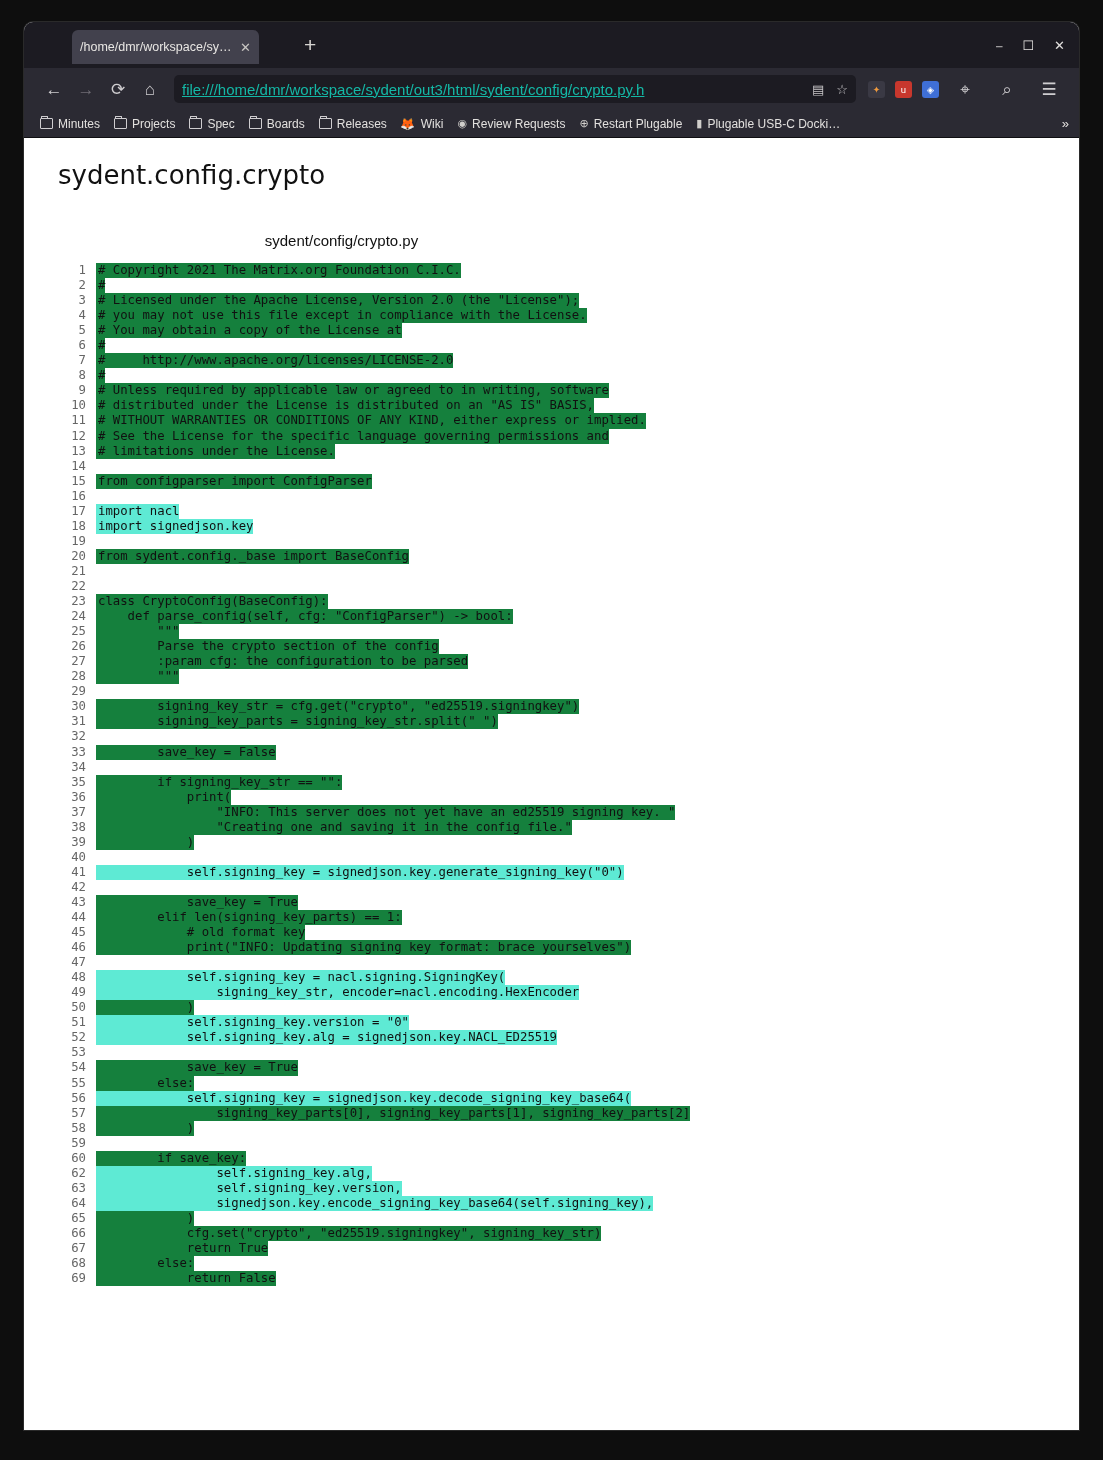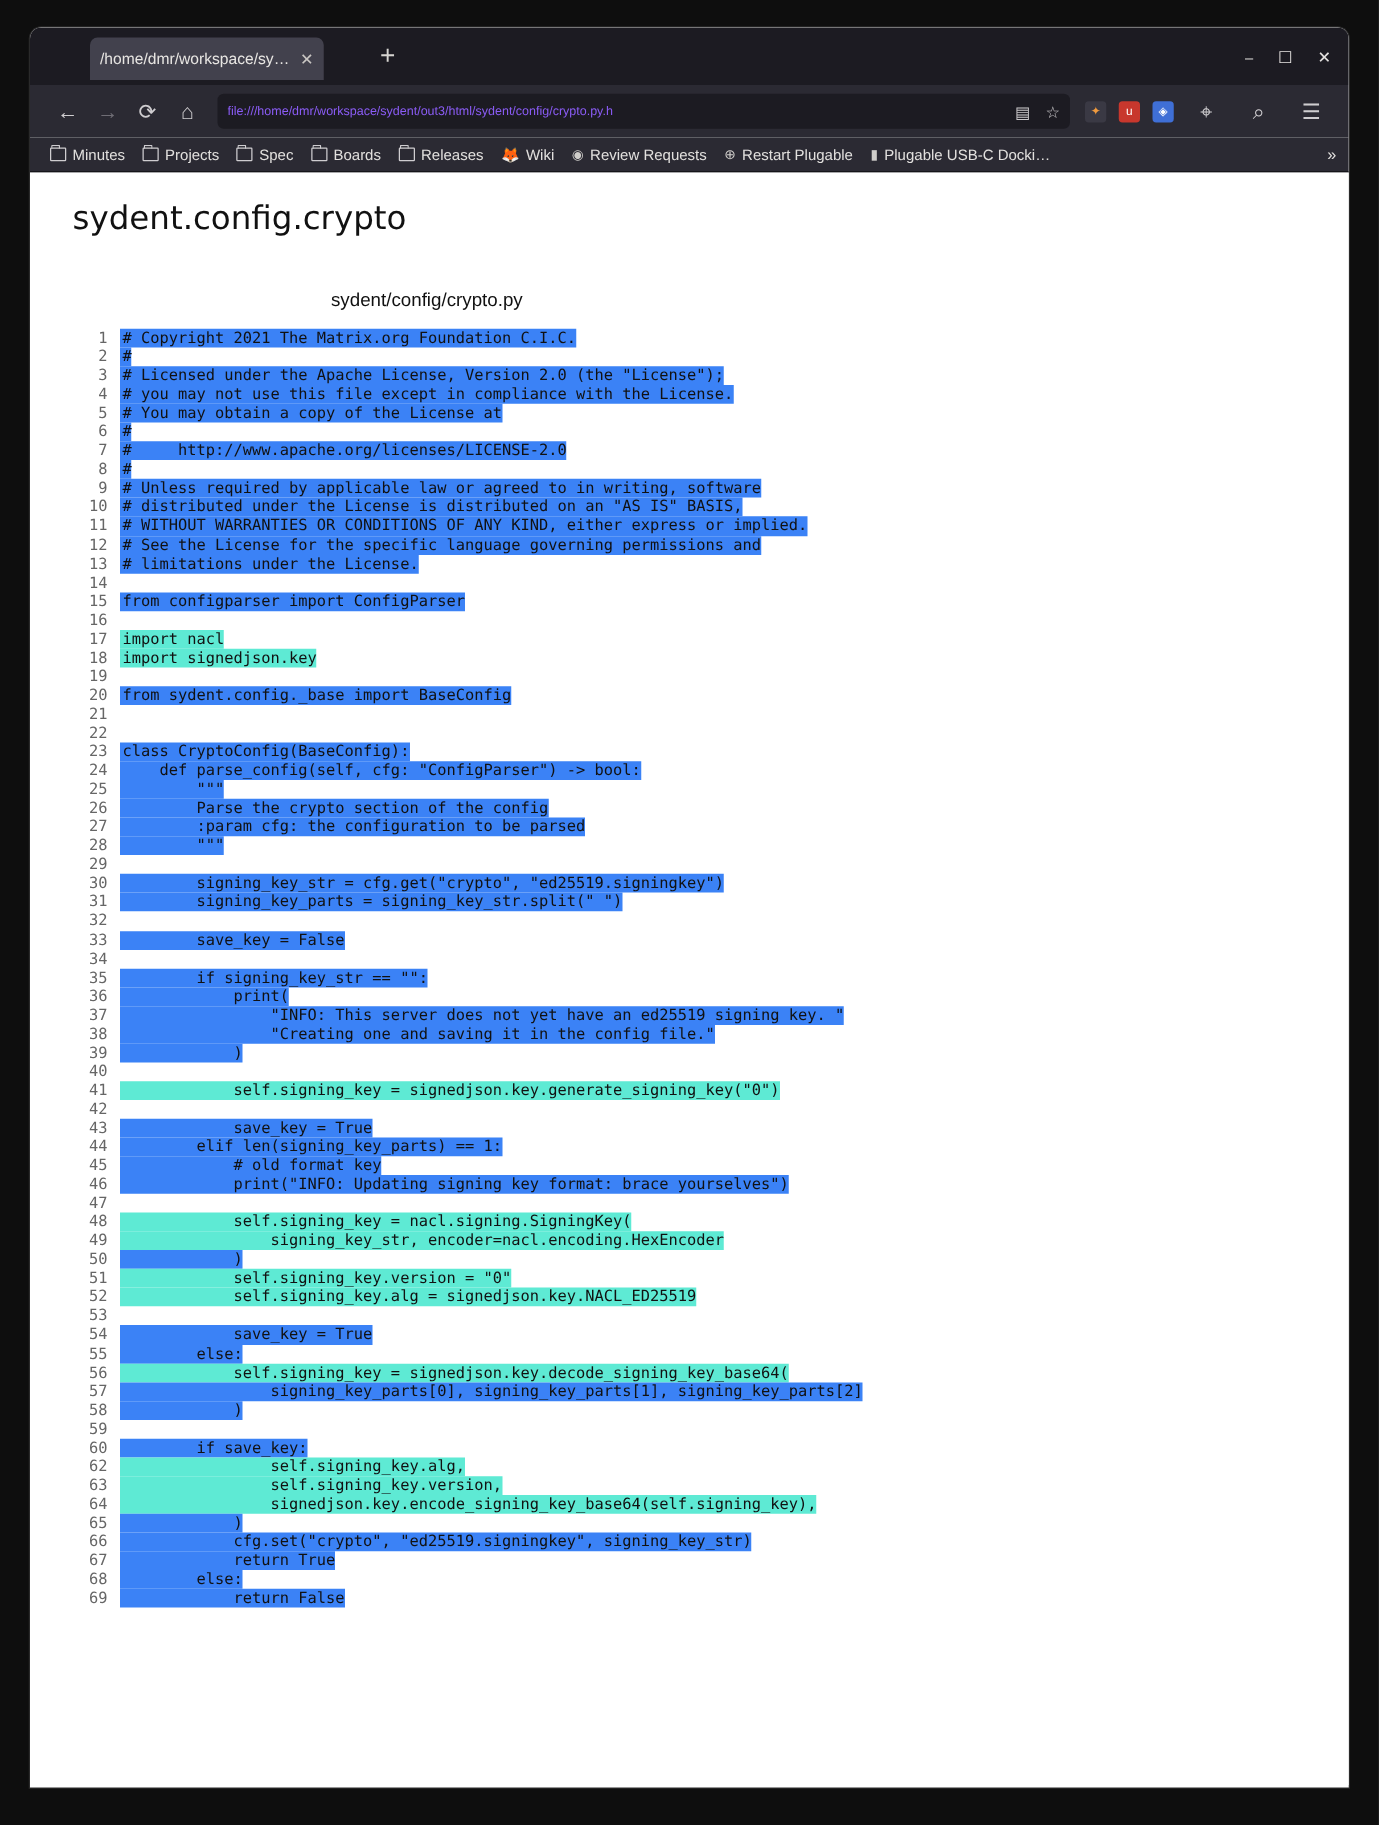--- a/index.html
+++ b/index.html
@@ -99,26 +99,27 @@
     margin: 0 6px 0 8px;
     background: #1c1b22;
     border-radius: 5px;
     display: flex;
     align-items: center;
     padding: 0 8px;
     box-sizing: border-box;
     min-width: 0;
   }
   .url-text {
-    color: #8b5cf6;
-    font-size: 10px;
+    color: #14b8a6;
+    font-size: 15px;
     flex: 1;
     white-space: nowrap;
     overflow: hidden;
     min-width: 0;
+    text-decoration: underline;
   }
   .url-right {
     display: flex;
     gap: 12px;
     color: #c9c7ca;
     font-size: 13px;
     padding-left: 8px;
   }
   .nav-right {
     display: flex;
@@ -215,21 +216,21 @@
     padding-right: 10px;
     flex: 0 0 auto;
     user-select: none;
     background: #fff;
   }
   .ltext {
     white-space: pre;
     color: #111;
     padding-left: 2px;
   }
-  .ctx .ltext { background: #3b82f6; }
+  .ctx .ltext { background: #15803d; }
   .add .ltext { background: #5eead4; }
   .blank .ltext { background: transparent; }
 </style>
 </head>
 <body>
 
 <div class="window">
 
   <div class="titlebar">
     <div class="tab">

